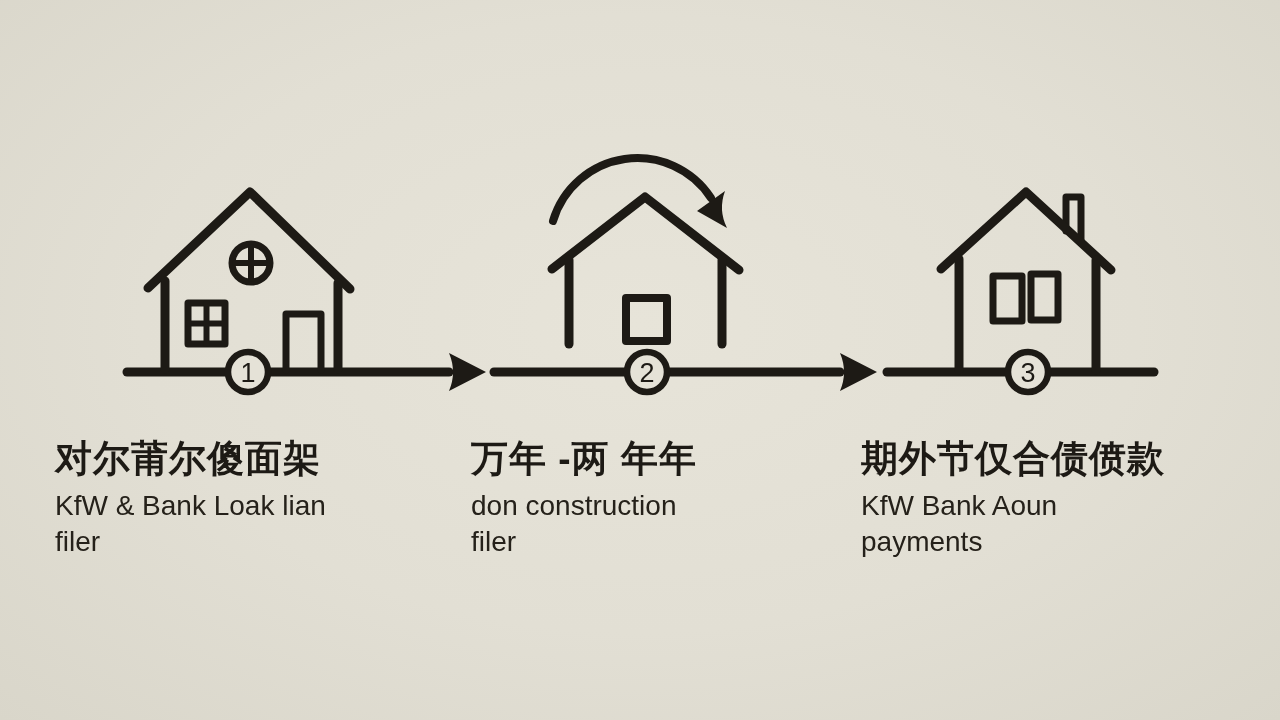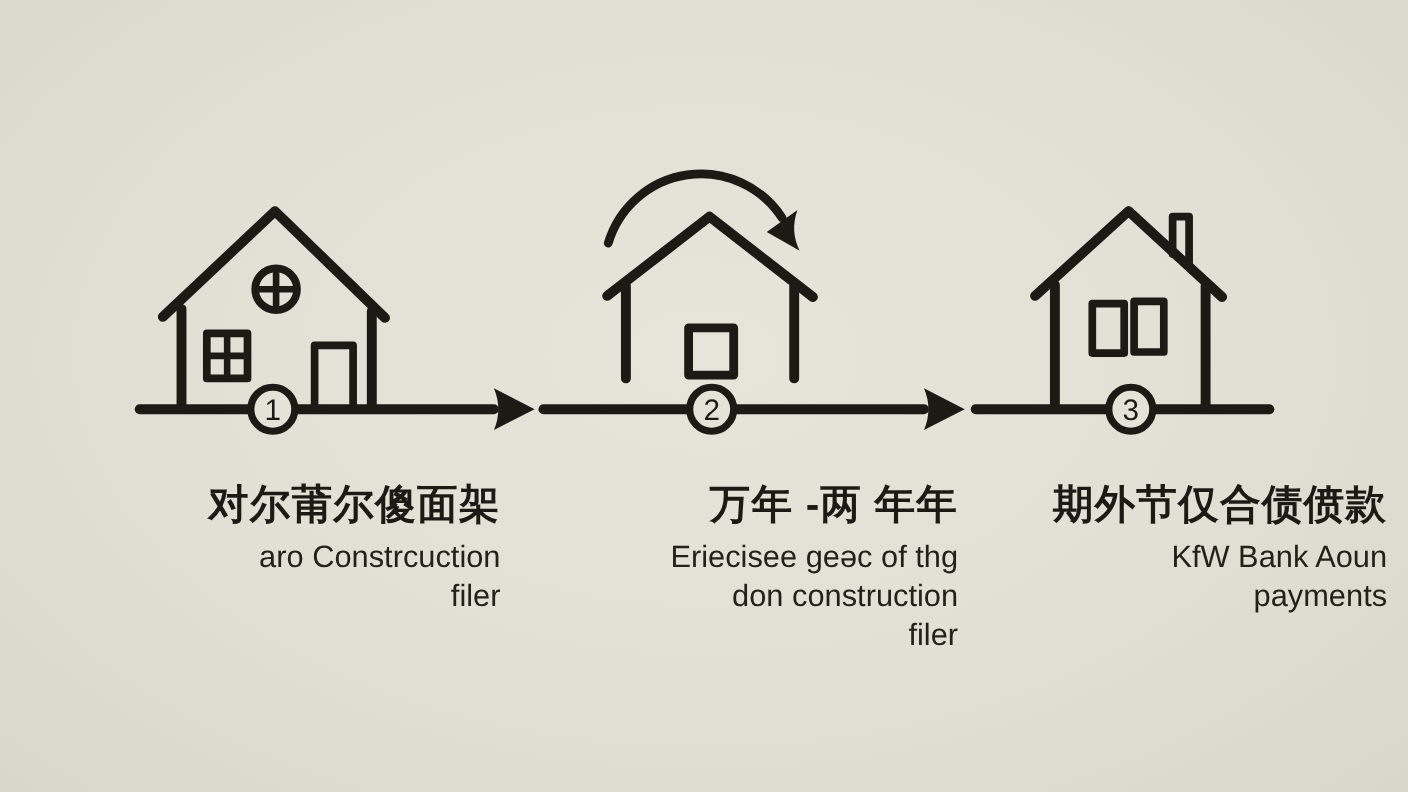--- a/index.html
+++ b/index.html
@@ -38,21 +38,21 @@
   .marker-number {
     fill: #1d1a15;
     font-size: 27px;
     font-family: "Liberation Sans", "DejaVu Sans", sans-serif;
     text-anchor: middle;
   }
   .step-text {
     position: absolute;
     top: 437px;
     width: 400px;
-    text-align: right;
+    text-align: left;
     color: #25211a;
   }
   .step-text .zh-heading {
     margin: 0 0 7px 0;
     font-size: 37px;
     line-height: 44px;
     font-weight: 700;
     letter-spacing: 1px;
     color: #1d1a15;
   }
@@ -118,27 +118,26 @@
       <text class="marker-number" x="647" y="382">2</text>
     </g>
     <g>
       <circle class="marker-circle" cx="1028" cy="372" r="20"></circle>
       <text class="marker-number" x="1028" y="382">3</text>
     </g>
   </svg>
 
   <div class="step-text pos-1">
     <h2 class="zh-heading">对尔莆尔傻面架</h2>
-    <div class="caption-line">aro Constrcuction</div>
+    <div class="caption-line">KfW &amp; Bank Loak lian</div>
     <div class="caption-line">filer</div>
   </div>
 
   <div class="step-text pos-2">
     <h2 class="zh-heading">万年 -两 年年</h2>
-    <div class="caption-line">Eriecisee geəc of thg</div>
     <div class="caption-line">don construction</div>
     <div class="caption-line">filer</div>
   </div>
 
   <div class="step-text pos-3">
     <h2 class="zh-heading">期外节仅合债偾款</h2>
     <div class="caption-line">KfW Bank Aoun</div>
     <div class="caption-line">payments</div>
   </div>
 

